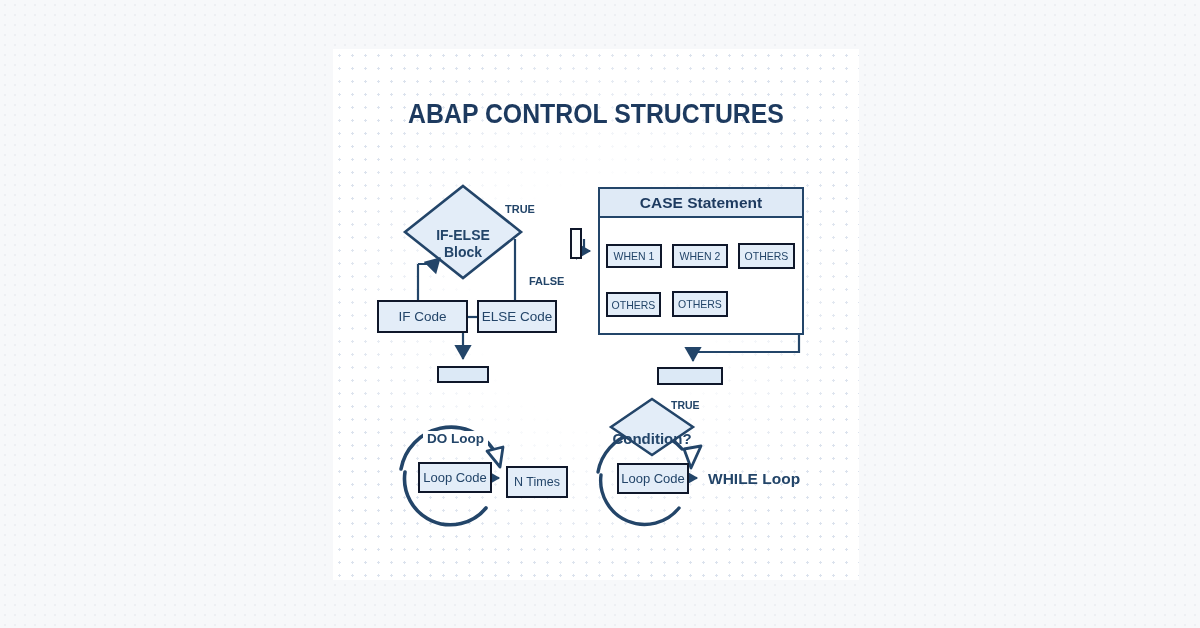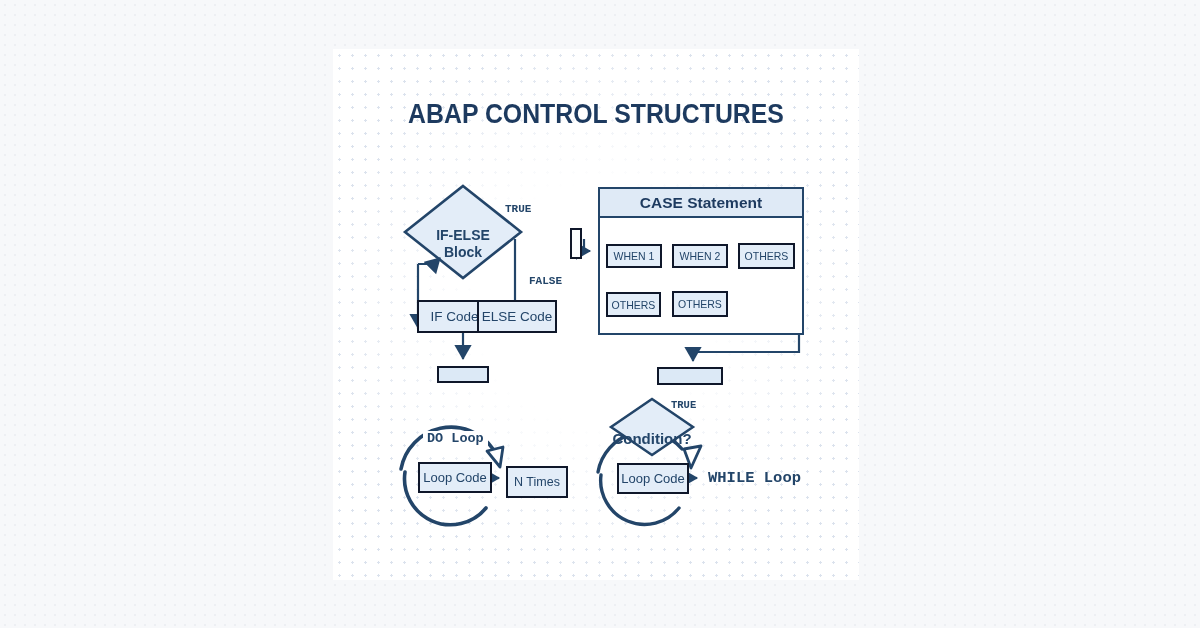--- a/index.html
+++ b/index.html
@@ -21,21 +21,21 @@
     background-size:100% 100%, 13px 13px;
   }
   .title{
     position:absolute;left:333px;top:99px;width:526px;
     text-align:center;font-size:27px;font-weight:700;
     color:#1d3a5f;letter-spacing:0px;
     transform:scaleX(0.92);transform-origin:center;
     white-space:nowrap;
   }
   svg.lines{position:absolute;left:0;top:0;pointer-events:none;}
-  .lbl{position:absolute;color:#234569;font-weight:700;line-height:1.15;font-family:Liberation Mono, monospace;}
+  .lbl{position:absolute;color:#234569;font-weight:700;line-height:1.15;}
   .bx{
     position:absolute;display:flex;align-items:center;justify-content:center;
     border:2px solid #0f172a;background:#e3edf8;color:#234569;
     font-weight:400;box-sizing:border-box;text-align:center;
   }
   .bx.plain{background:#dce9f6;}
   .bx.white{background:#fbfdff;}
   .diamond-text{
     position:absolute;display:flex;align-items:center;justify-content:center;
     color:#234569;font-weight:700;text-align:center;line-height:1.2;margin-top:12px;
@@ -96,21 +96,21 @@
     <polygon points="652,399 693,427 652,455 611,427" fill="#e3edf8" stroke="#234569" stroke-width="2.5"></polygon>
     <polygon points="684,449 701,446 691,468" fill="#ffffff" stroke="#234569" stroke-width="2.8" stroke-linejoin="round"></polygon>
 
     <path d="M492,478 H499" stroke="#234569" stroke-width="2.2" fill="none" marker-end="url(#ah)"></path>
     <path d="M689,478 H697" stroke="#234569" stroke-width="2.2" fill="none" marker-end="url(#ah)"></path>
   </svg>
 
   <div class="diamond-text" style="left:423px;top:208px;width:80px;height:48px;font-size:14px;">IF-ELSE Block</div>
   <div class="lbl" style="left:505px;top:203px;font-size:11px;">TRUE</div>
   <div class="lbl" style="left:529px;top:275px;font-size:11px;">FALSE</div>
-  <div class="bx" style="left:377px;top:300px;width:75px;height:33px;font-size:13.5px;margin-left:40px;">IF Code</div>
+  <div class="bx" style="left:377px;top:300px;width:91px;height:33px;font-size:13.5px;">IF Code</div>
   <div class="bx" style="left:477px;top:300px;width:80px;height:33px;font-size:13.5px;">ELSE Code</div>
   <div class="bx plain" style="left:437px;top:366px;width:52px;height:17px;"></div>
 
   <div class="caseframe"></div>
   <div class="casehead">CASE Statement</div>
   <div class="bx white" style="left:570px;top:228px;width:12px;height:31px;"></div>
   <div class="bx" style="left:606px;top:244px;width:56px;height:24px;font-size:10.5px;">WHEN 1</div>
   <div class="bx" style="left:672px;top:244px;width:56px;height:24px;font-size:10.5px;">WHEN 2</div>
   <div class="bx" style="left:738px;top:243px;width:57px;height:26px;font-size:10.5px;">OTHERS</div>
   <div class="bx" style="left:606px;top:292px;width:55px;height:25px;font-size:10.5px;">OTHERS</div>

